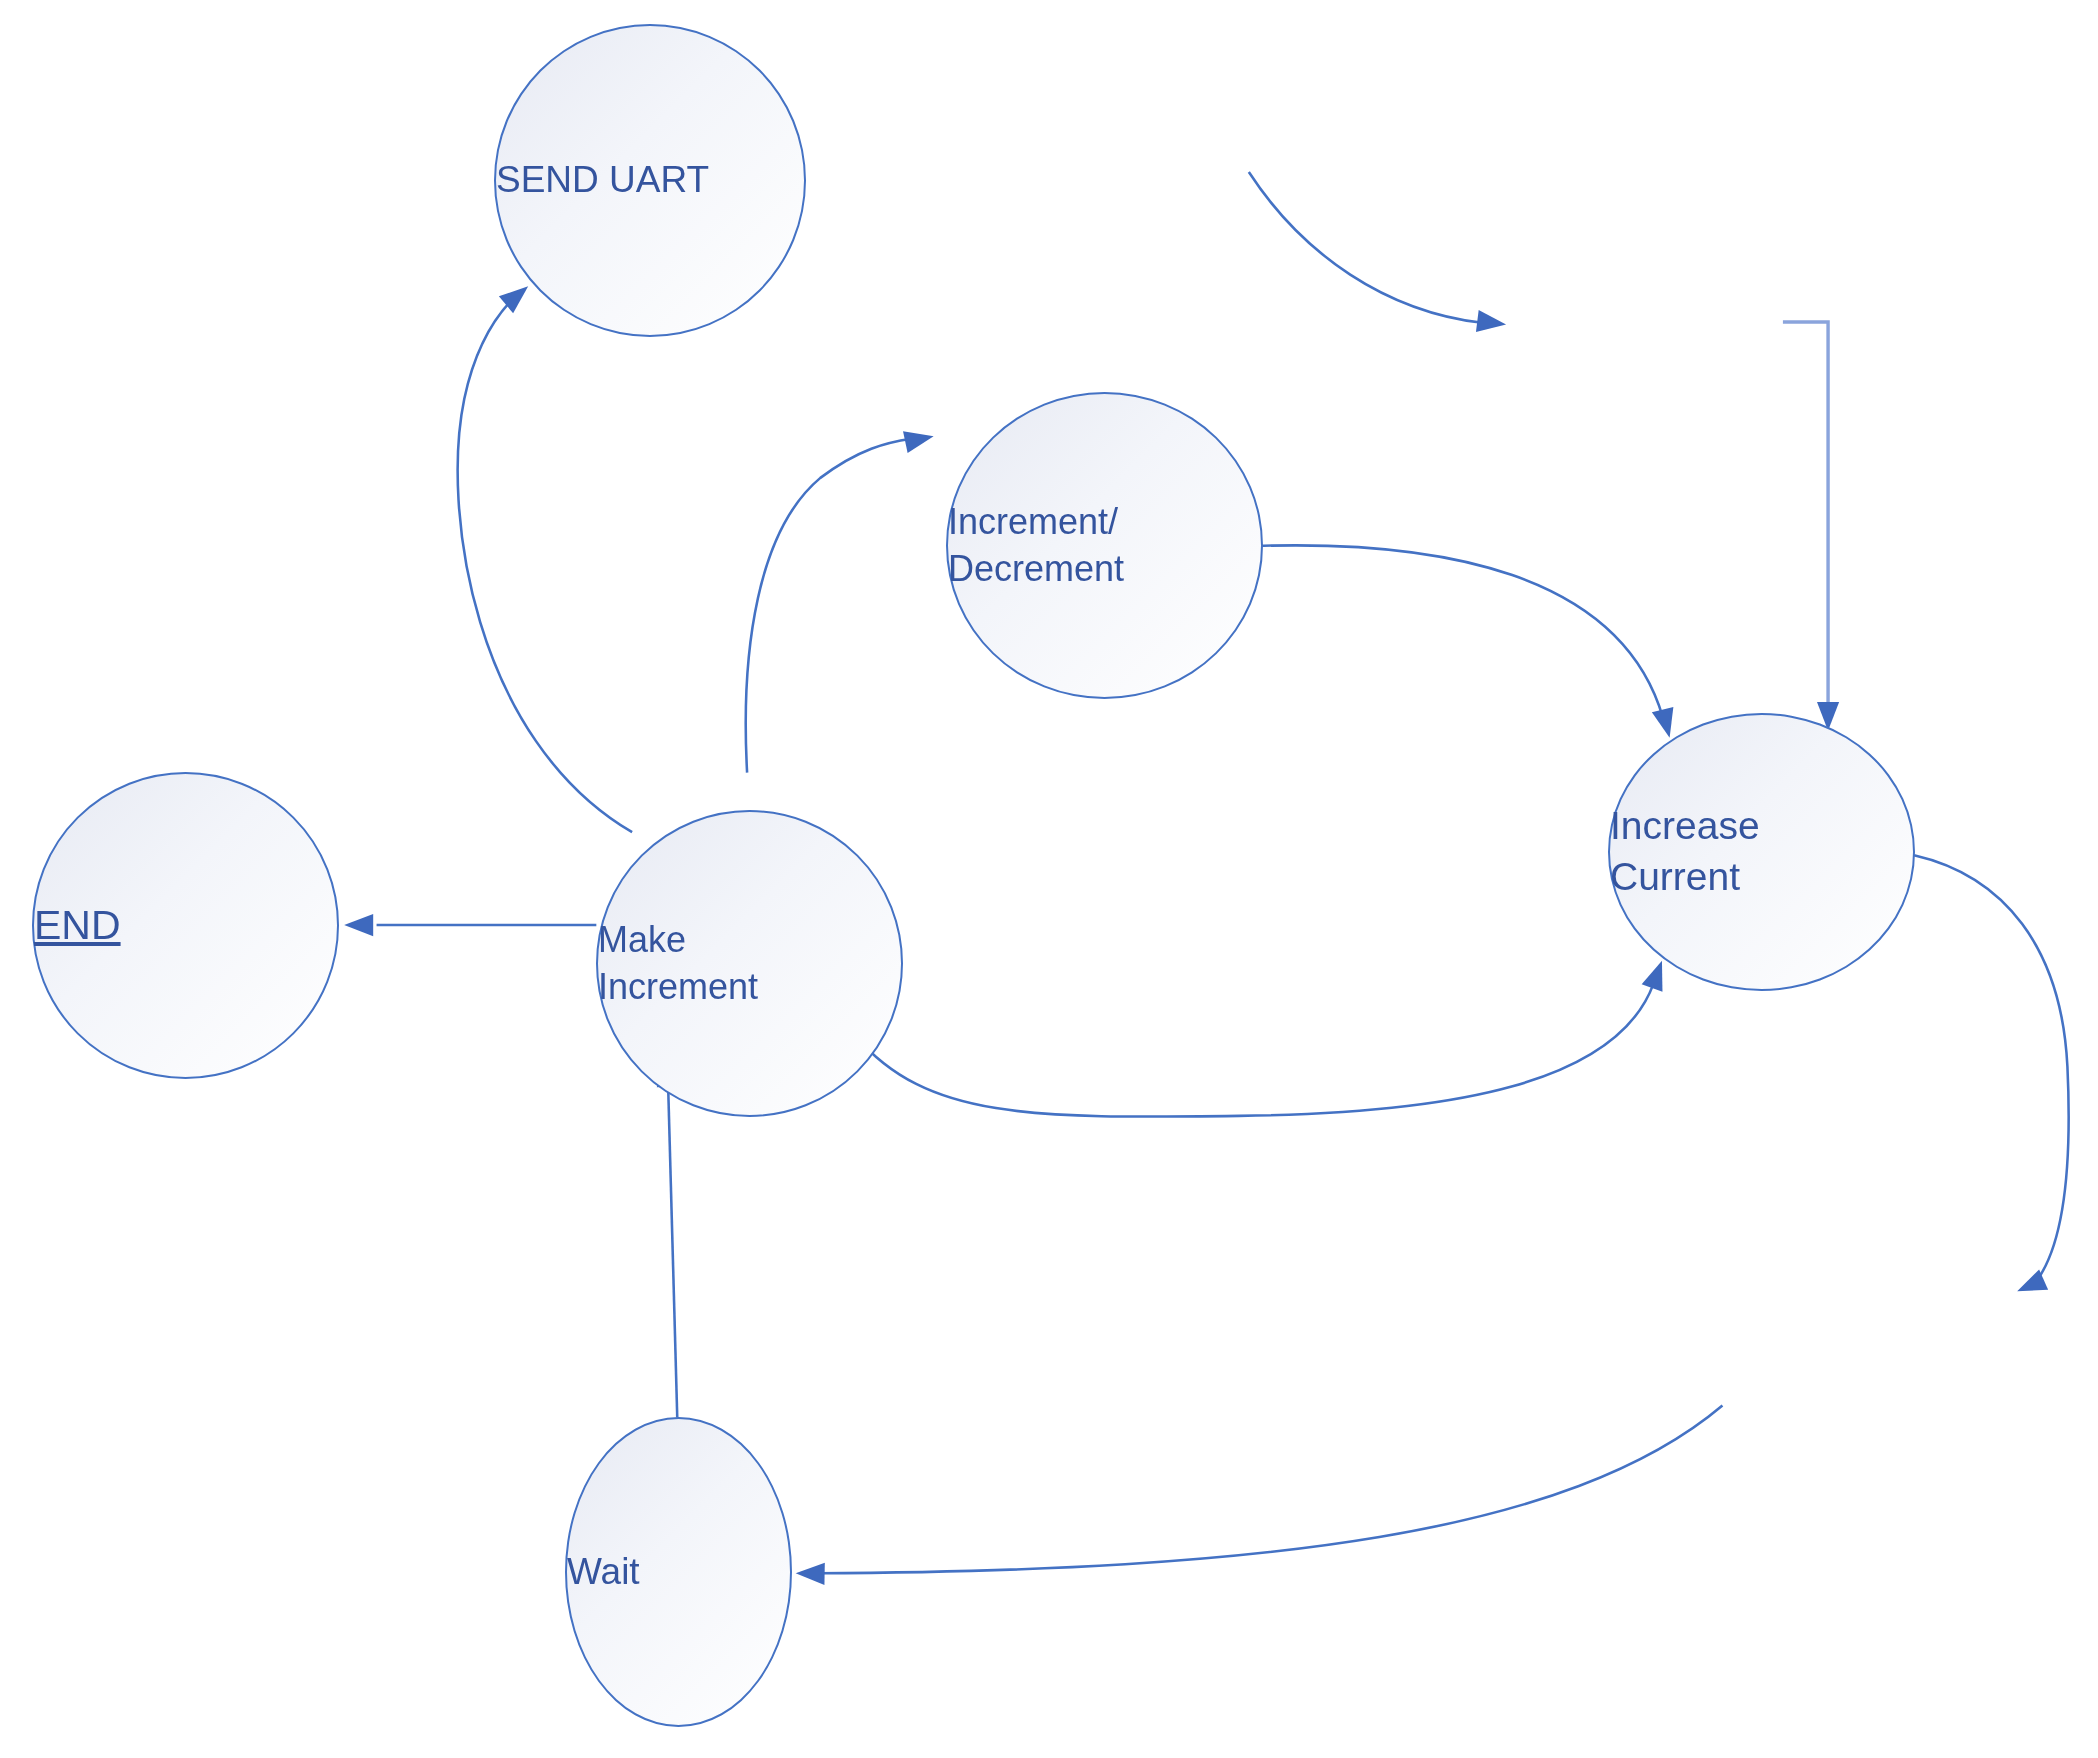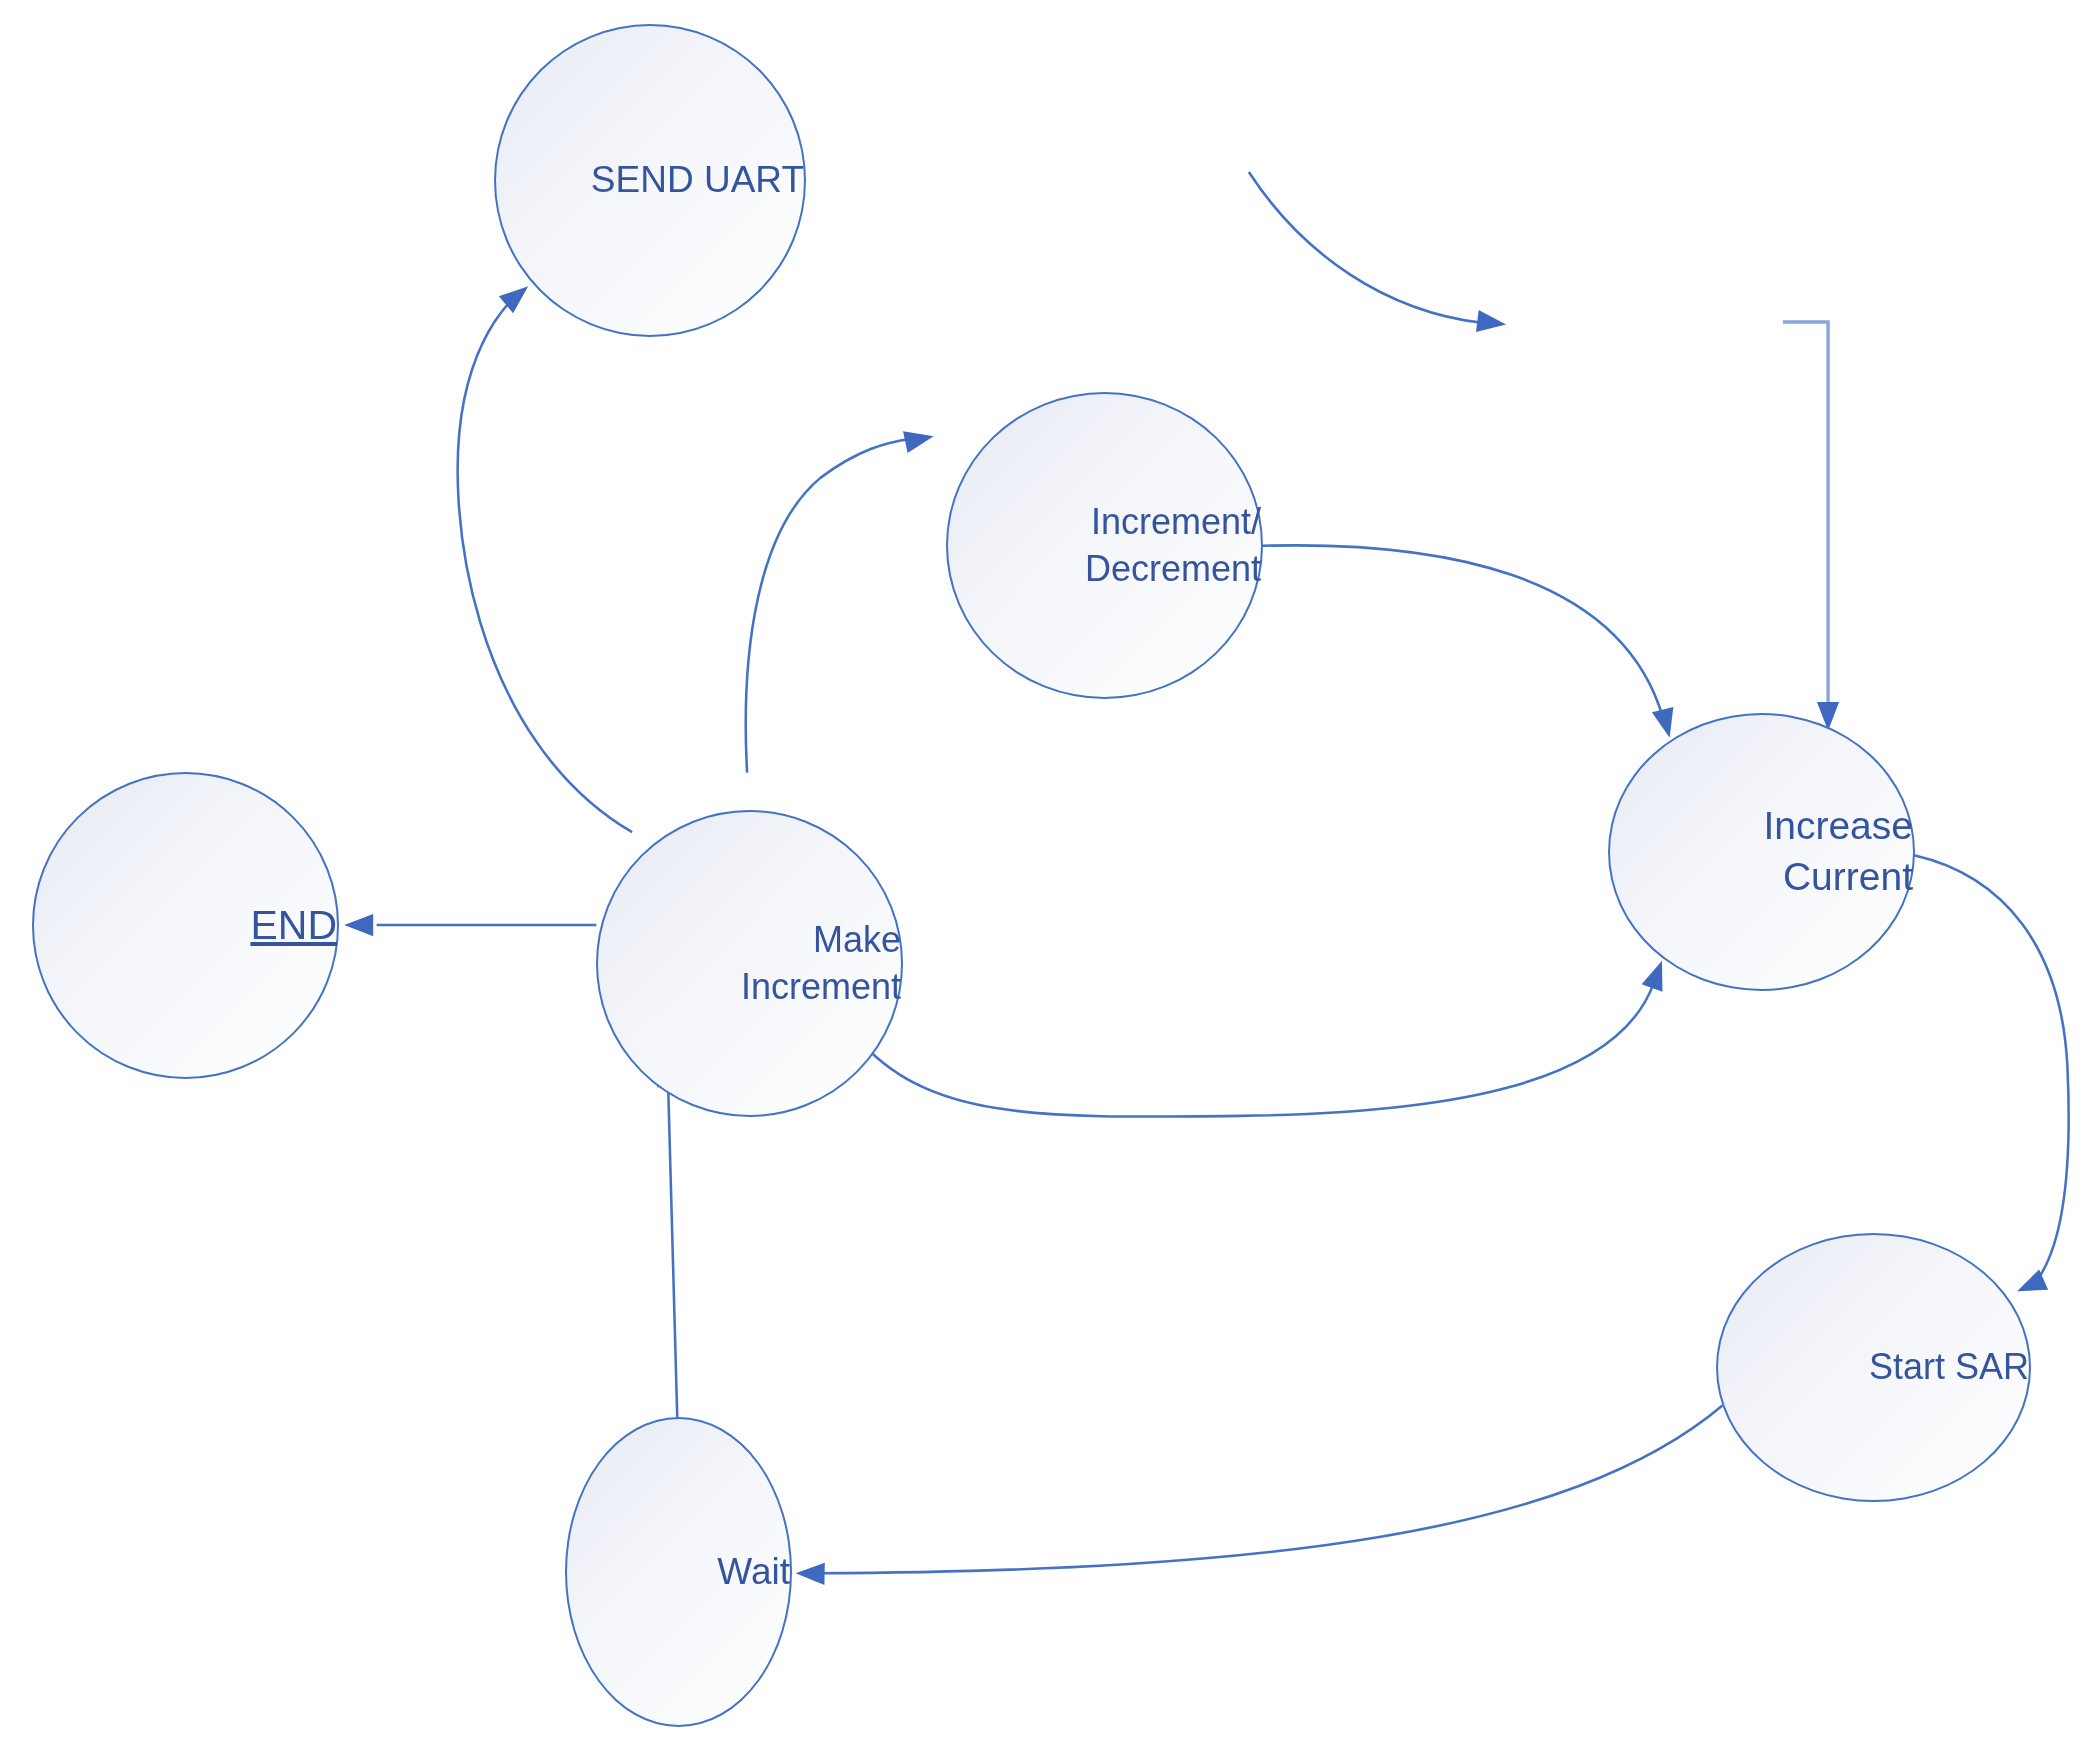--- a/index.html
+++ b/index.html
@@ -15,21 +15,21 @@
   .edge.light{stroke:#8AA4DC;stroke-width:4px;}
   .ah{fill:#3E69BE;stroke:none;}
   .node{
     position:absolute;
     z-index:2;
     border:2.6px solid #4472C4;
     border-radius:50%;
     background:linear-gradient(135deg,#e7eaf3 0%,#f3f5fa 42%,#ffffff 100%);
     display:flex;
     flex-direction:column;
-    align-items:flex-end;
+    align-items:flex-start;
     justify-content:center;
     text-align:center;
     color:#34549e;
     line-height:1.3;
     box-sizing:border-box;
   }
   .node span{display:block;white-space:nowrap;}
 </style>
 </head>
 <body>
@@ -87,22 +87,19 @@
 
   <div class="node" style="left:596px;top:810px;width:307px;height:307px;font-size:36px;">
     <span>Make</span>
     <span>Increment</span>
   </div>
 
   <div class="node" style="left:32px;top:772px;width:307px;height:307px;font-size:41px;text-decoration:underline;">
     <span>END</span>
   </div>
 
-  <div class="node" style="left:1716px;top:1233px;width:315px;height:269px;font-size:36px;">
-    <span>Start SAR</span>
-  </div>
 
   <div class="node" style="left:565px;top:1417px;width:227px;height:310px;font-size:37px;">
     <span>Wait</span>
   </div>
 
 </div>
 
 
 </body></html>

